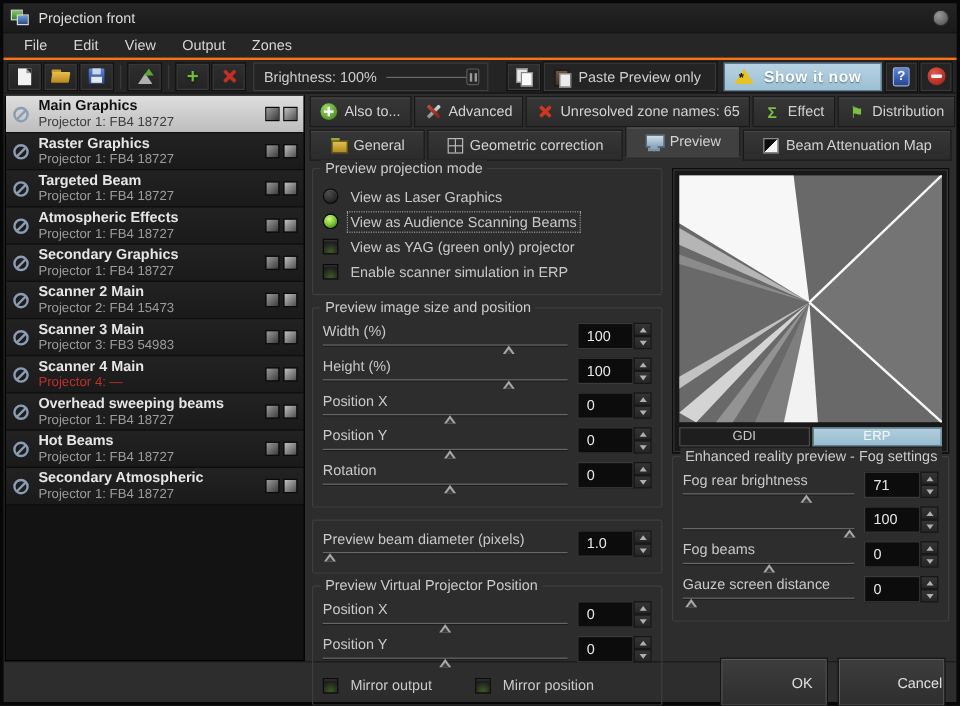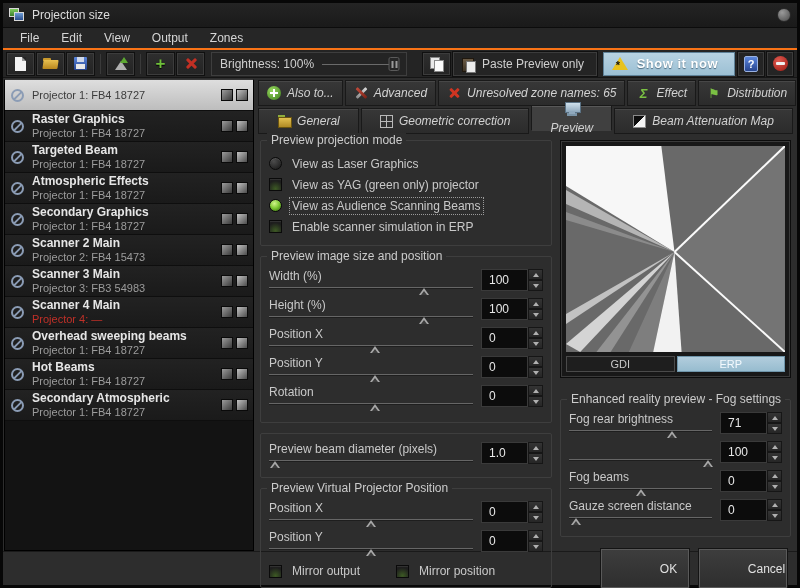--- a/index.html
+++ b/index.html
@@ -97,22 +97,22 @@
   .zone-proj.err { color:#c03028; }
   .zone-cbs { display:flex; gap:3px; flex:none; }
   .zcb { width:12px; height:12px; border:1px solid #0a0a0a; background:linear-gradient(135deg,#9c9c9c,#3a3a3a); }
   .zcb.b { background:linear-gradient(135deg,#c2c2c2,#4c4c4c); }
 
   
   .right { flex:1; display:flex; flex-direction:column; padding:2px 4px 0 4px; min-width:0; }
   .tabrow { display:flex; gap:2px; margin-bottom:2px; }
   .tab { flex:1 1 auto; height:22px; display:flex; align-items:center; justify-content:center; gap:6px;
     background:linear-gradient(#373737,#2b2b2b); border:1px solid #191919; box-shadow:inset 0 1px 0 #474747;
-    color:#d2d2d2; font-size:12px; white-space:nowrap; padding:12px 8px;font-style:italic; }
-  .tab.sel { background:#404040; height:25px; margin-top:-3px; box-shadow:inset 0 1px 0 #585858; border-bottom-color:#404040;flex-direction:column; }
+    color:#d2d2d2; font-size:12px; white-space:nowrap; padding:12px 8px; }
+  .tab.sel { background:#404040; height:25px; margin-top:-3px; box-shadow:inset 0 1px 0 #585858; border-bottom-color:#404040; }
   .ic { width:14px; height:14px; flex:none; position:relative; display:inline-flex; align-items:center; justify-content:center; }
   .ic-plus-circle { border-radius:50%; background:radial-gradient(circle at 35% 30%, #97d85e, #3c7d1c); }
   .ic-plus-circle:before { content:""; position:absolute; left:3px; top:6px; width:8px; height:2px; background:#fff; }
   .ic-plus-circle:after { content:""; position:absolute; left:6px; top:3px; width:2px; height:8px; background:#fff; }
   .ic-tools:before { content:""; position:absolute; left:6px; top:0; width:3px; height:14px; background:linear-gradient(#d8d8d8,#8a8a8a); transform:rotate(45deg); border-radius:1px; }
   .ic-tools:after { content:""; position:absolute; left:6px; top:0; width:3px; height:14px; background:linear-gradient(#c24a3a,#7d2418); transform:rotate(-45deg); border-radius:1px; }
   .ic-red-x:before { content:""; position:absolute; left:6px; top:1px; width:3px; height:12px; background:#cf3522; transform:rotate(45deg); border-radius:1px; }
   .ic-red-x:after { content:""; position:absolute; left:6px; top:1px; width:3px; height:12px; background:#cf3522; transform:rotate(-45deg); border-radius:1px; }
   .glyph-green { color:#7ac043; font-weight:bold; font-size:13px; line-height:1; }
   .ic-folder:before { content:""; position:absolute; left:1px; top:1px; width:7px; height:3px; background:#8fae3c; }
@@ -157,21 +157,21 @@
   .spin-up,.spin-dn { flex:1; background:linear-gradient(#343434,#262626); border:1px solid #161616;
     display:flex; align-items:center; justify-content:center; }
   .spin-up:before { content:""; width:0; height:0; border-left:3px solid transparent; border-right:3px solid transparent; border-bottom:4px solid #b0b0b0; }
   .spin-dn:before { content:""; width:0; height:0; border-left:3px solid transparent; border-right:3px solid transparent; border-top:4px solid #b0b0b0; }
 
   .cb-line { display:flex; gap:34px; margin-top:6px; }
   .cb-item { display:flex; align-items:center; gap:8px; }
 
   
   .preview-frame { background:#181818; border:1px solid #0c0c0c; box-shadow:inset 0 0 0 1px #3a3a3a;
-    padding:5px; margin-bottom:21px; }
+    padding:5px; margin-bottom:2px; }
   .preview-img { display:block; width:100%; height:206px; }
   .gdi-erp { display:flex; gap:2px; margin-top:4px; }
   .gdi-btn,.erp-btn { flex:1; height:16px; display:flex; align-items:center; justify-content:center; font-size:11px; }
   .gdi-btn { background:#1e1e1e; border:1px solid #4a4a4a; color:#c8c8c8; }
   .erp-btn { background:linear-gradient(#b2cddd,#97bccf); border:1px solid #6f95aa; color:#f4fafe; }
 
   
   .footer { height:34px; display:flex; align-items:center; justify-content:flex-end; gap:10px; padding:0 10px;
     border-top:1px solid #1a1a1a; }
   .fbtn { width:88px; height:39px; background:linear-gradient(#3d3d3d,#2e2e2e); border:1px solid #5a5a5a;
@@ -180,21 +180,21 @@
 </head>
 <body>
 
 <div class="window">
 
   <div class="titlebar">
     <span class="app-icon">
         <span class="sq1"></span>
         <span class="sq2"></span>
       </span>
-    <span class="title-text">Projection size</span>
+    <span class="title-text">Projection front</span>
     <span class="tb-right"></span>
   </div>
 
   <div class="menubar" id="menubar">
 
   <span class="menu-item">File</span>
       <span class="menu-item">Edit</span>
       <span class="menu-item">View</span>
       <span class="menu-item">Output</span>
       <span class="menu-item">Zones</span>
@@ -249,20 +249,21 @@
       </div>
   </div>
 
   <div class="main">
 
     <div class="zone-panel" id="zone-list">
 
     <div class="zone-row sel">
           <span class="no-entry"></span>
           <span class="zone-txt">
+            <div class="zone-name">Main Graphics</div>
             <div class="zone-proj">Projector 1: FB4 18727</div>
           </span>
           <span class="zone-cbs">
             <span class="zcb"></span>
             <span class="zcb b"></span>
           </span>
         </div>
         <div class="zone-row">
           <span class="no-entry"></span>
           <span class="zone-txt">
@@ -421,26 +422,26 @@
 
         <div class="col-left">
           <div class="group">
             <span class="group-title">Preview projection mode</span>
             <div id="mode-options">
                 <div class="opt-row">
                 <span class="toggle radio"></span>
                 <span class="opt-label">View as Laser Graphics</span>
               </div>
                 <div class="opt-row">
+                <span class="toggle radio on"></span>
+                <span class="opt-label focused">View as Audience Scanning Beams</span>
+              </div>
+                <div class="opt-row">
                 <span class="toggle cbox"></span>
                 <span class="opt-label">View as YAG (green only) projector</span>
-              </div>
-                <div class="opt-row">
-                <span class="toggle radio on"></span>
-                <span class="opt-label focused">View as Audience Scanning Beams</span>
               </div>
                 <div class="opt-row">
                 <span class="toggle cbox"></span>
                 <span class="opt-label">Enable scanner simulation in ERP</span>
               </div>
               </div>
 
           </div>
 
           <div class="group">

